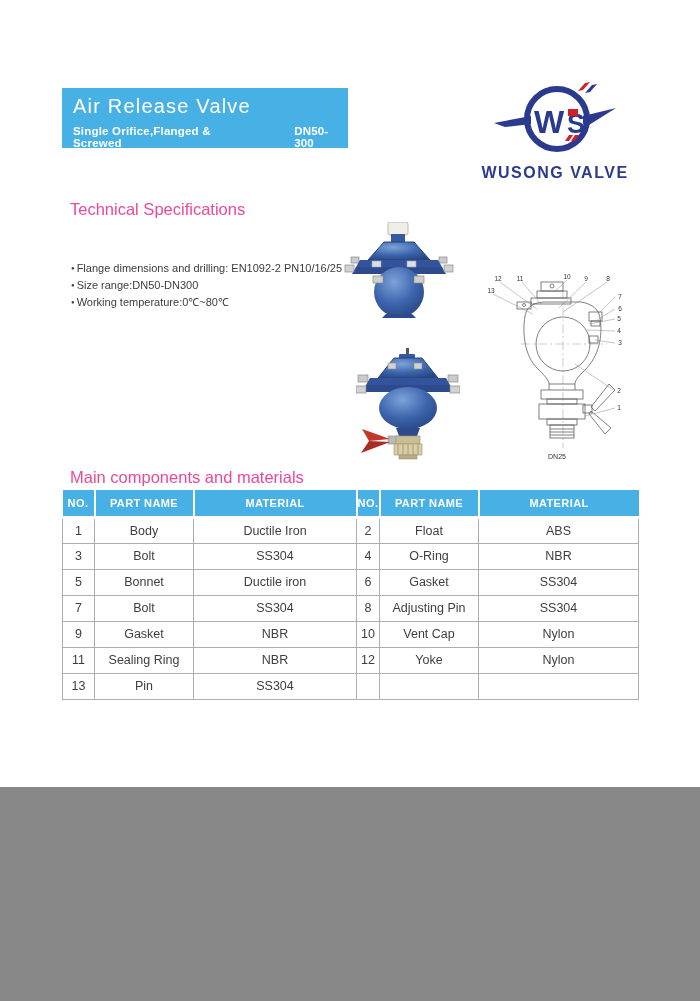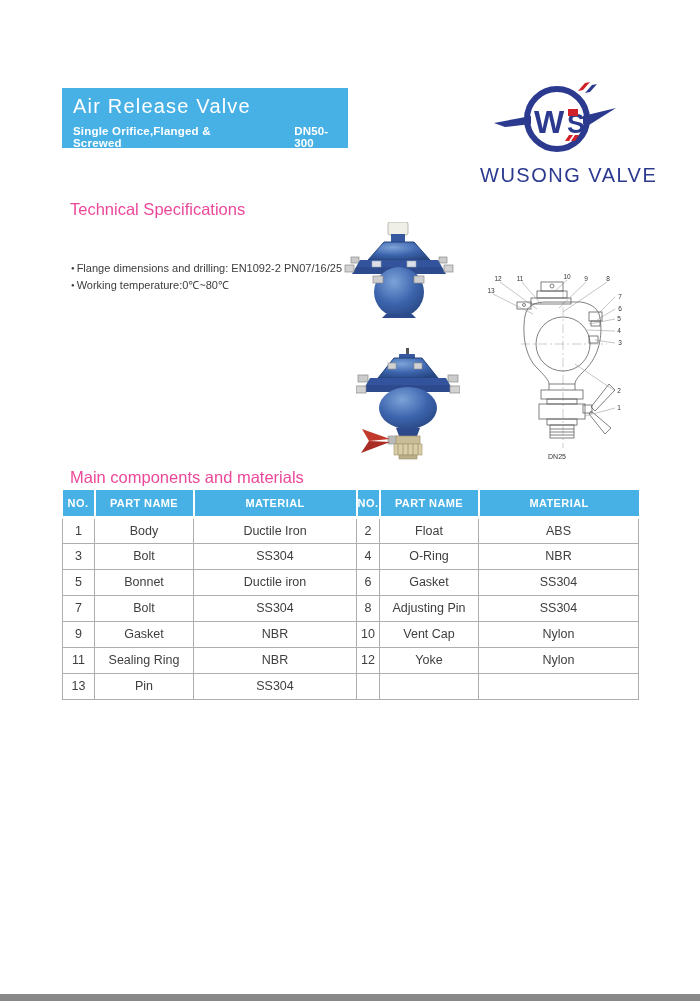--- a/index.html
+++ b/index.html
@@ -1,32 +1,32 @@
 <!DOCTYPE html>
 <html><head>
 <meta charset="utf-8">
 <style>
   html,body { margin:0; padding:0; background:#888; }
   * { box-sizing:border-box; }
   .page {
-    position:relative; width:700px; height:994px; margin:0 auto;
+    position:relative; width:700px; height:787px; margin:0 auto;
     background:#ffffff; overflow:hidden;
     font-family:"Liberation Sans", sans-serif;
   }
   
   .banner {
     position:absolute; left:62px; top:88px; width:286px; height:60px;
     background:#47b1e6; color:#fff; padding:7px 0 0 11px;
   }
   .banner-title { font-size:20px; letter-spacing:1.2px; font-weight:400; }
   .banner-sub { display:flex; gap:32px; margin-top:7px; font-size:11.5px; font-weight:bold; letter-spacing:.2px; }
   
   .logo-wrap { position:absolute; left:480px; top:78px; width:150px; text-align:center; }
   .logo-svg { display:block; margin:0 auto; }
-  .logo-text { margin-top:2px; font-size:20px; font-weight:normal; color:#2b3a8f; letter-spacing:1.5px; white-space:nowrap; }
+  .logo-text { margin-top:2px; font-size:16px; font-weight:bold; color:#2b3a8f; letter-spacing:1.5px; white-space:nowrap; }
   
   .sec-heading { position:absolute; left:70px; font-size:16.5px; color:#ec4899; font-weight:400; }
   .sec-heading.specs { top:200px; }
   .sec-heading.comps { top:440px;margin-top:28px; }
   
   .spec-list { position:absolute; left:71px; top:260px; width:280px; }
   .spec-item { font-size:11px; color:#3c3c3c; line-height:17px; white-space:nowrap; }
   .spec-item::before { content:"●"; font-size:6px; vertical-align:2px; margin-right:2px; color:#3c3c3c; }
   
   .photo1 { position:absolute; left:344px; top:222px; }
@@ -78,21 +78,22 @@
       <polygon points="76,57 80,57 76,63 72,63" fill="#d0202a"></polygon>
       <polygon points="82,57 86,57 82,63 78,63" fill="#d0202a"></polygon>
     </svg>
     <div class="logo-text">WUSONG VALVE</div>
   </div>
 
   <div class="sec-heading specs">Technical Specifications</div>
   <div class="sec-heading comps">Main components and materials</div>
 
   <div class="spec-list">
-      <div class="spec-item">Flange dimensions and drilling: EN1092-2 PN07/16/25</div>
+      <div class="spec-item">Flange dimensions and drilling: EN1092-2 PN10/16/25</div>
+      <div class="spec-item">Size range:DN50-DN300</div>
       <div class="spec-item">Working temperature:0℃~80℃</div>
     </div>
 
   <svg class="photo1" width="110" height="96" viewBox="0 0 110 96">
     <defs>
       <radialGradient id="bg1" cx="40%" cy="30%" r="80%">
         <stop offset="0%" stop-color="#7da3d8"></stop>
         <stop offset="55%" stop-color="#3c64ad"></stop>
         <stop offset="100%" stop-color="#26447e"></stop>
       </radialGradient>

